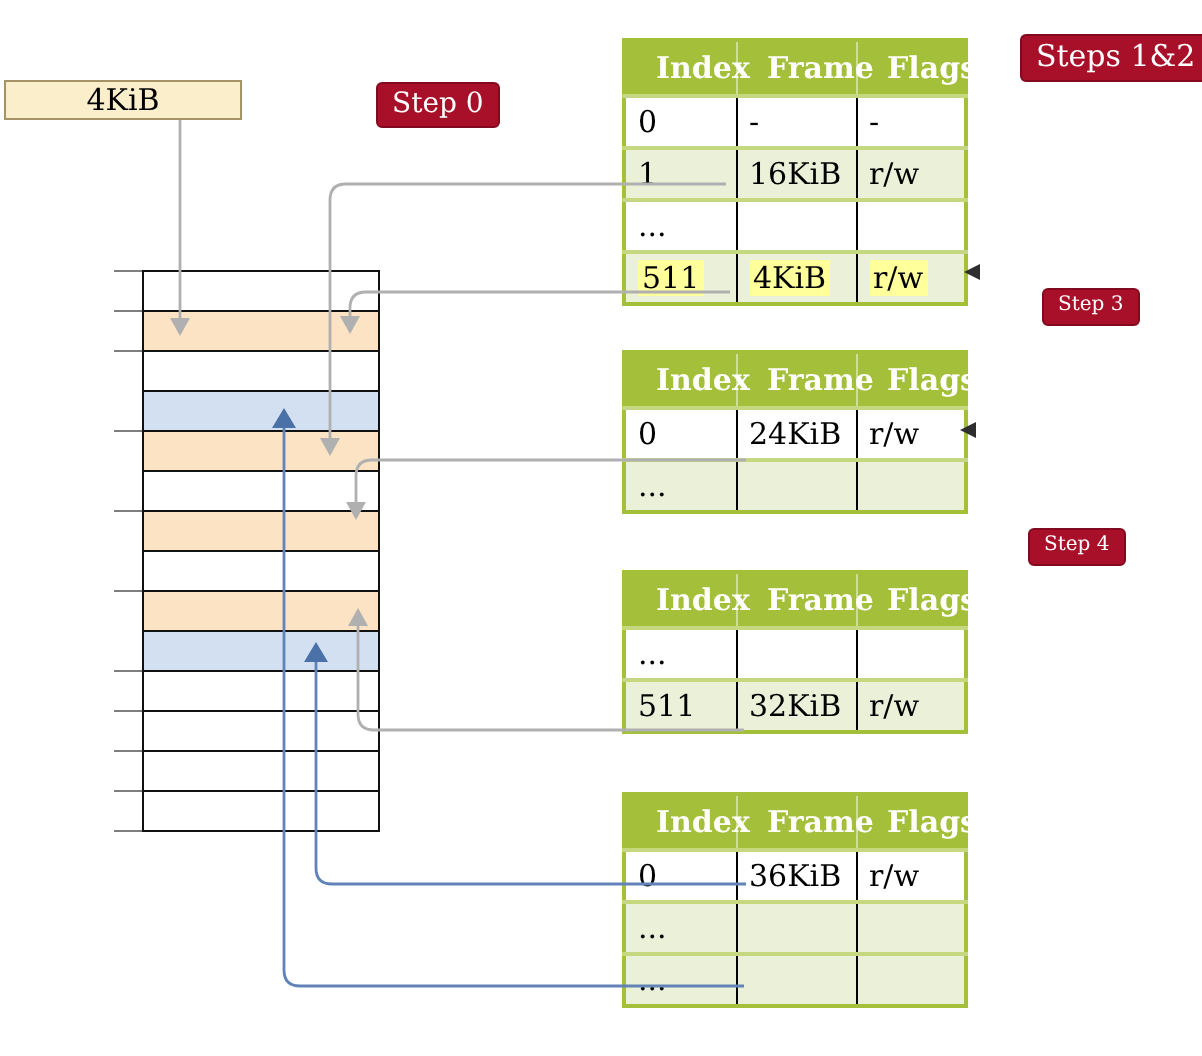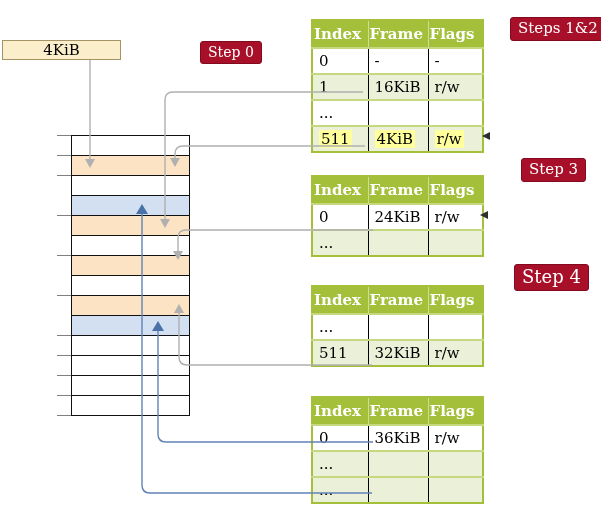--- a/index.html
+++ b/index.html
@@ -30,21 +30,21 @@
   .mrow.peach{background:var(--mem-peach);}
   .mrow.blue{background:var(--mem-blue);}
   .tick{position:absolute;left:57px;width:14px;height:1px;background:#7f7f7f;}
   
   table.ptable{
     position:absolute;left:311px;width:171px;table-layout:fixed;
     border-collapse:collapse;background:#fff;border:2px solid var(--table-green);
   }
   .ptable th{
     background:var(--table-green);color:#fff;font-weight:bold;font-size:15px;
-    text-align:left;height:21px;padding:2px 0 3px 1px;
+    text-align:left;height:21px;padding:2px 0 3px 15px;
     border-right:1px solid #cdde97;
     margin-top:24px;
   }
   .ptable th:last-child{border-right:none;}
   .ptable td{
     font-size:15px;height:22px;padding:1px 0 1px 6px;
     border-top:2px solid var(--row-separator);
   }
   .ptable td + td{border-left:1px solid #000;}
   .ptable tr.shaded td{background:var(--row-green);}
@@ -59,24 +59,24 @@
 </style>
 </head>
 <body>
 
 <div class="stage">
 
   <div class="frame-box">
     <span>4KiB</span>
   </div>
 
-  <div class="badge" style="left:200px;top:41px;">Step 0</div>
+  <div class="badge" style="left:188px;top:41px;">Step 0</div>
   <div class="badge" style="left:510px;top:17px;font-size:15px;">Steps 1&amp;2</div>
-  <div class="badge" style="left:521px;top:158px;font-size:15px;">Step 3</div>
-  <div class="badge" style="left:514px;top:264px;font-size:18px;">Step 4</div>
+  <div class="badge" style="left:521px;top:144px;font-size:10px;">Step 3</div>
+  <div class="badge" style="left:514px;top:264px;font-size:10px;">Step 4</div>
 
   <div id="mem">
       <div class="mrow white"></div>
       <div class="mrow peach"></div>
       <div class="mrow white"></div>
       <div class="mrow blue"></div>
       <div class="mrow peach"></div>
       <div class="mrow white"></div>
       <div class="mrow peach"></div>
       <div class="mrow white"></div>

